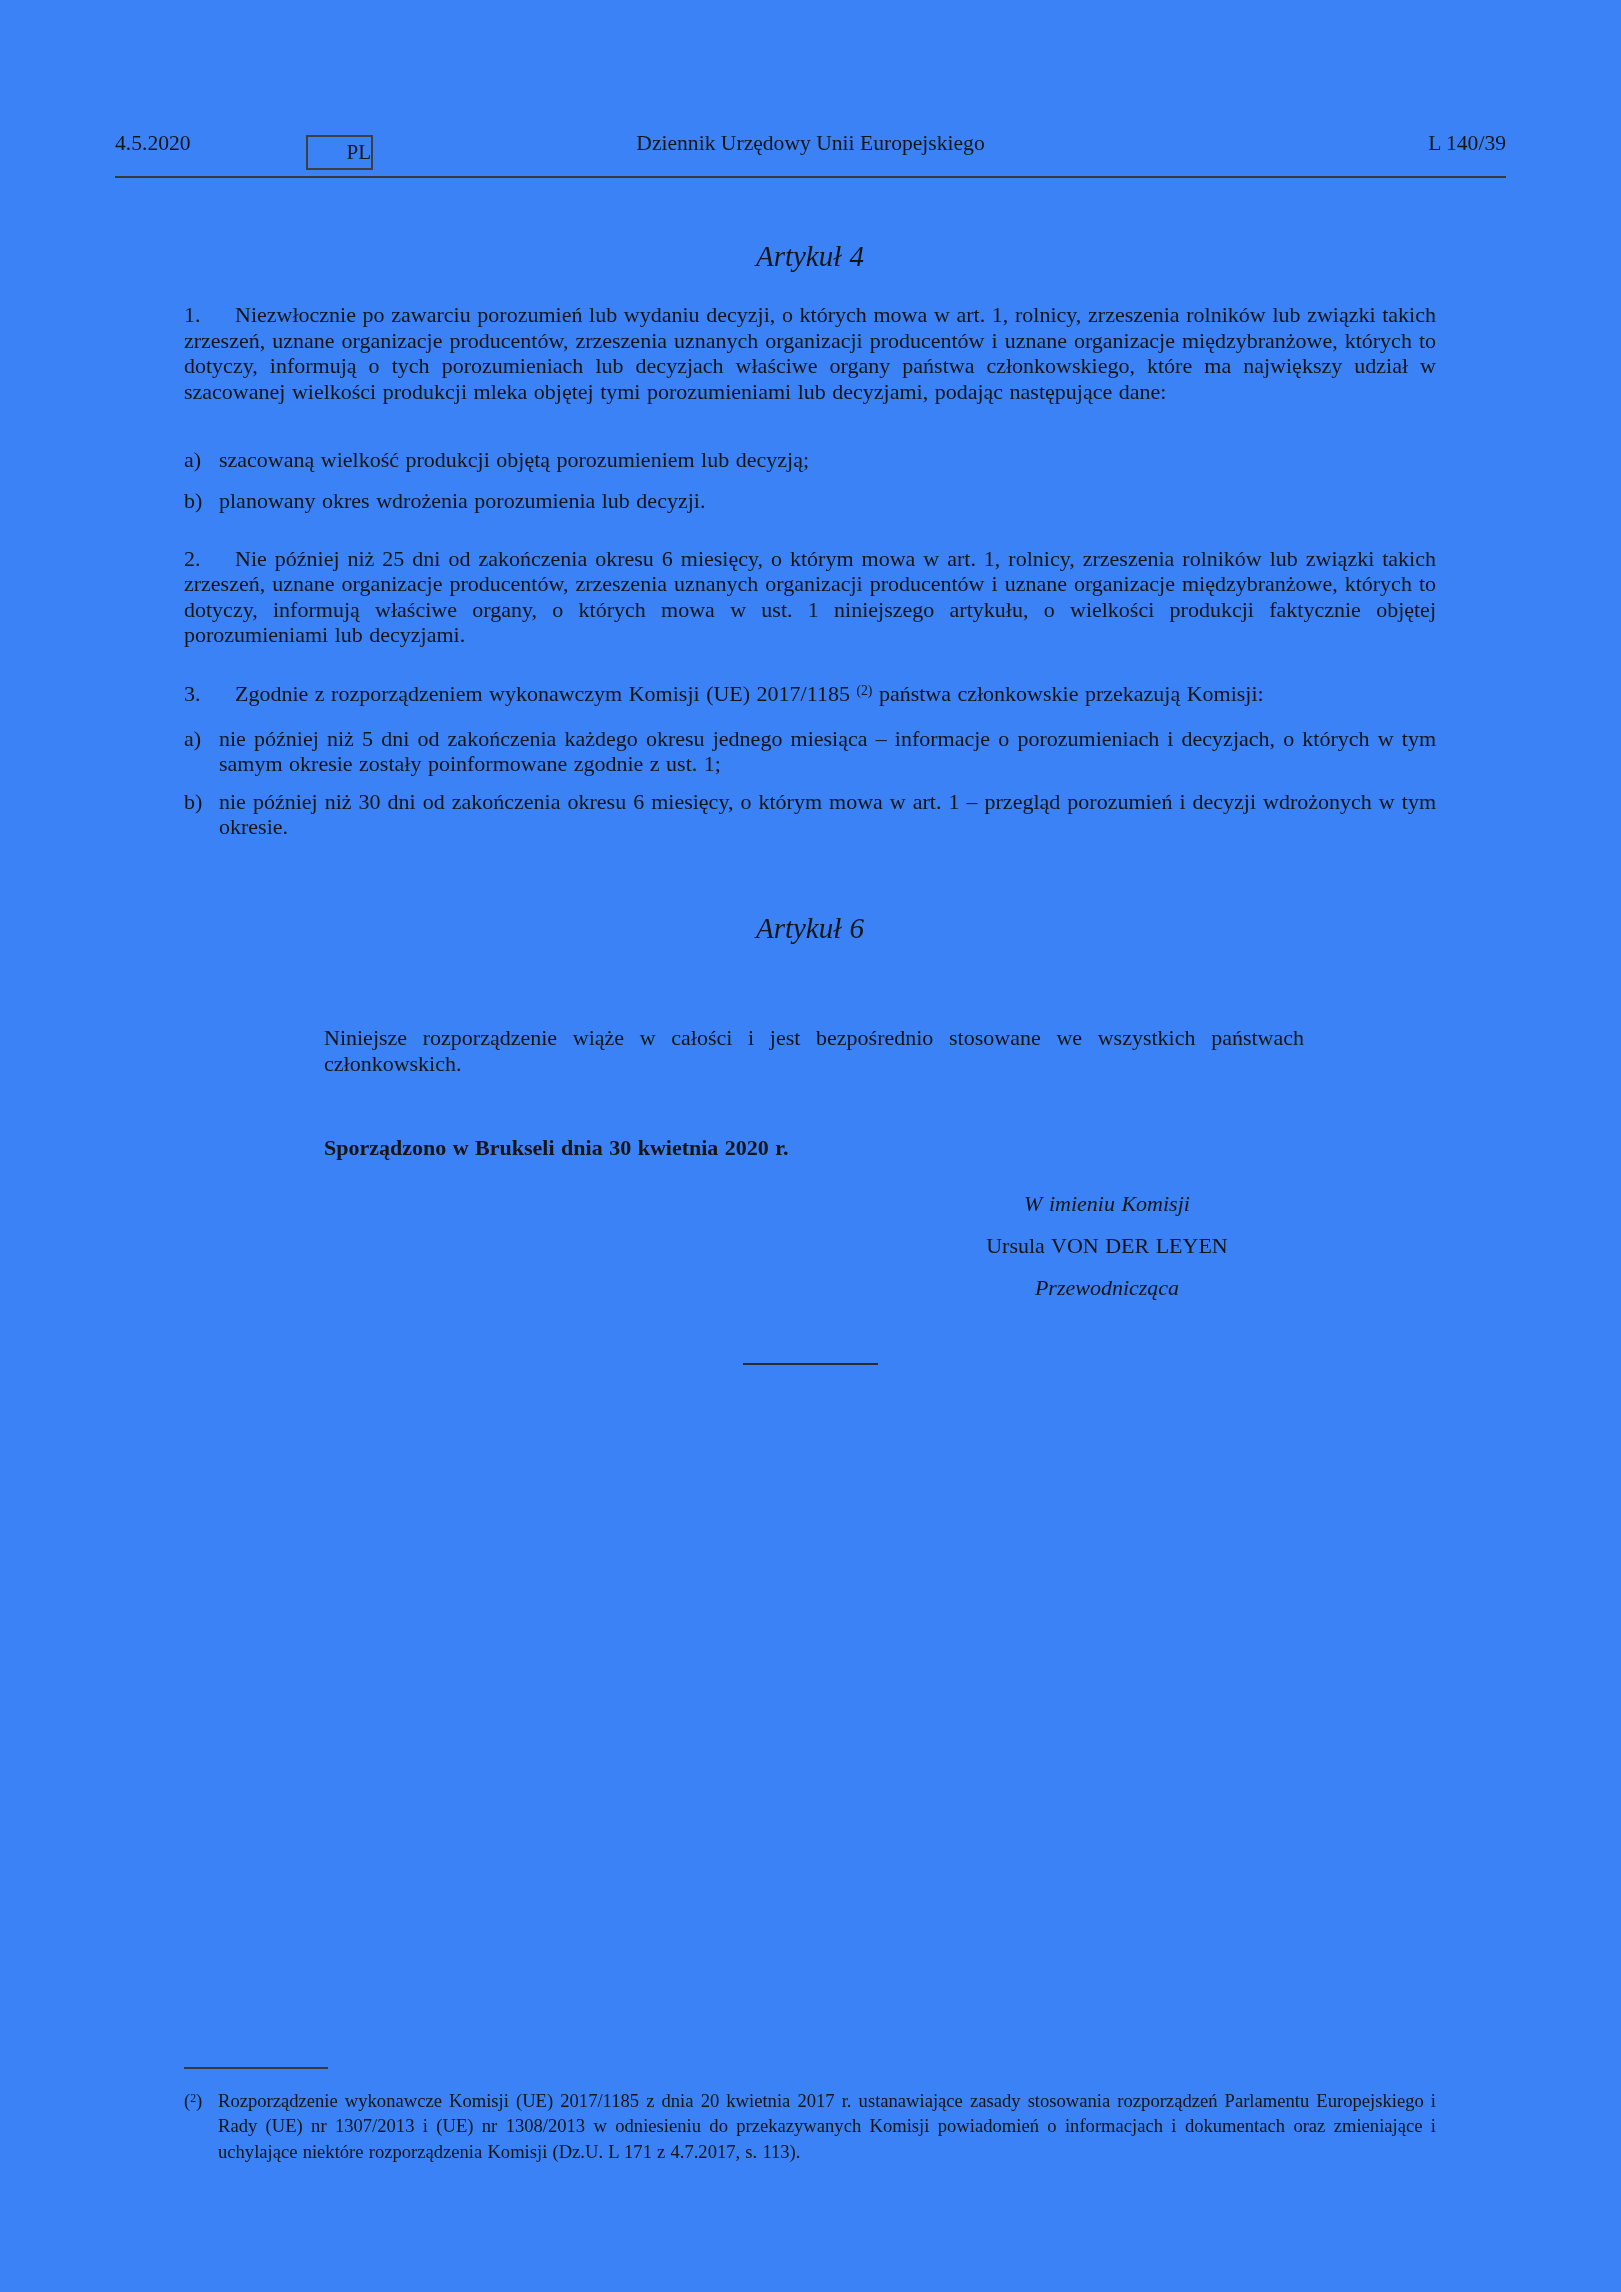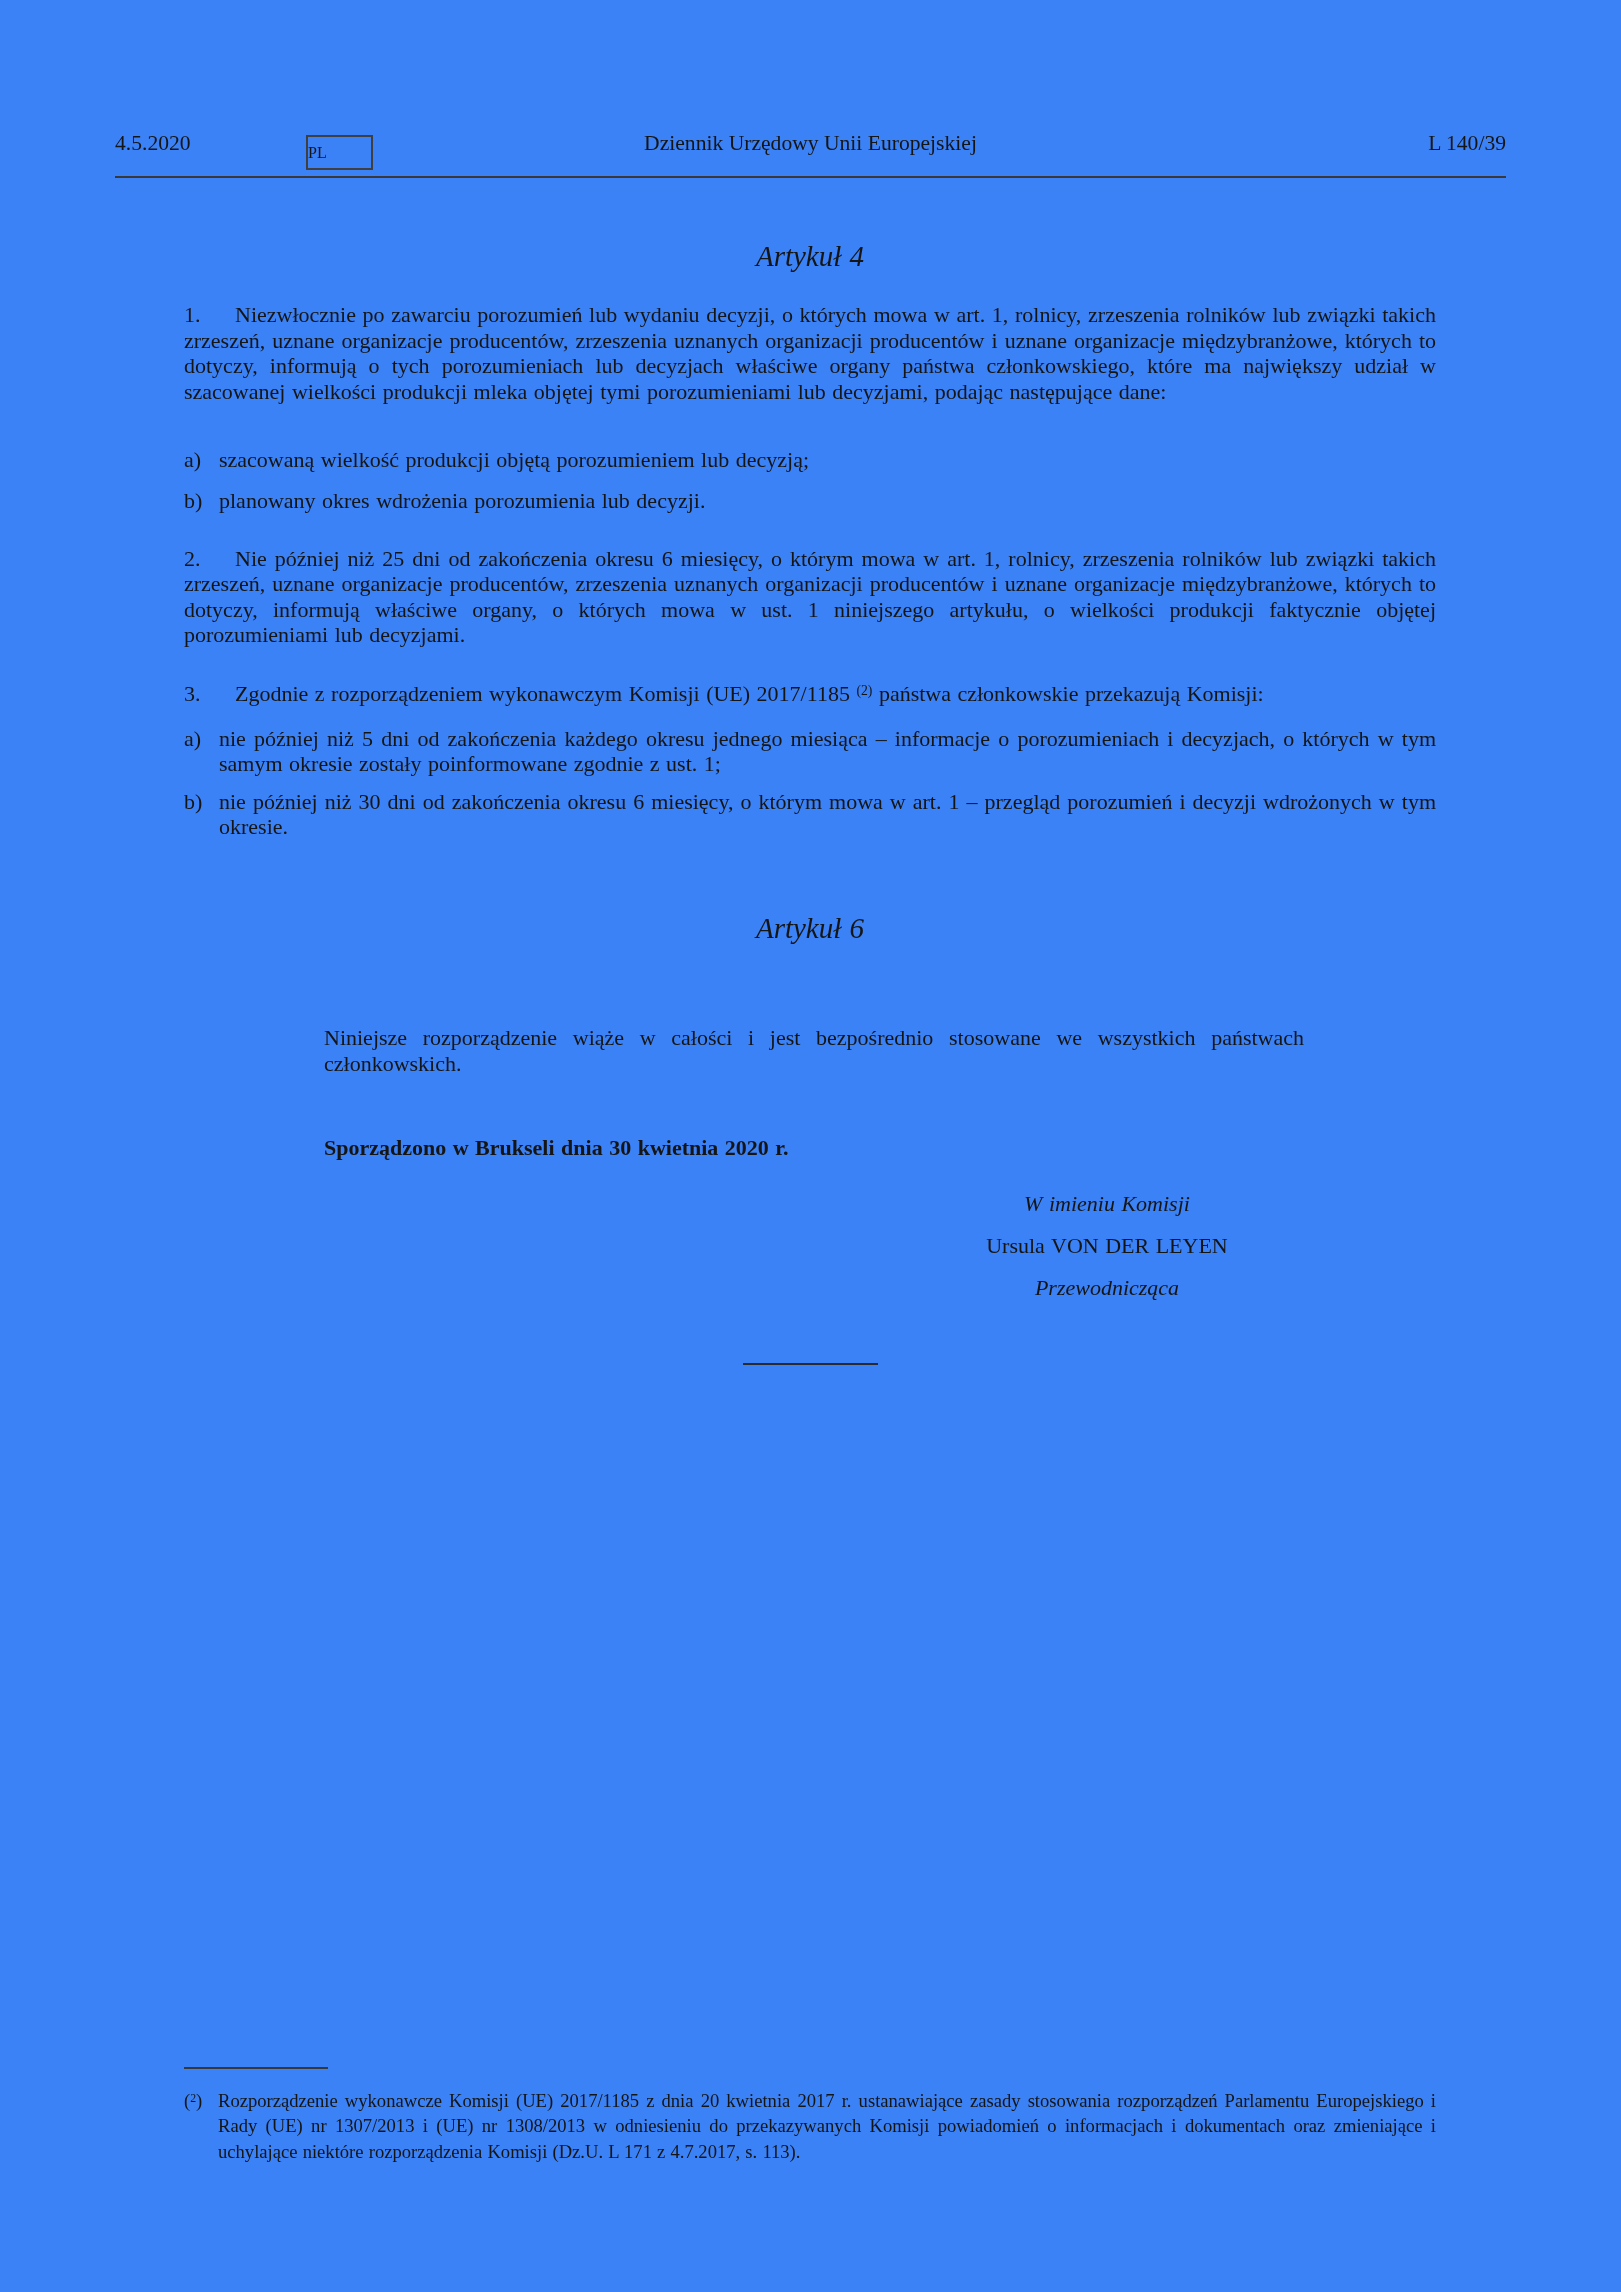--- a/index.html
+++ b/index.html
@@ -19,22 +19,22 @@
     padding-top:129px;
     height:33px;
     font-size:21.6px;
     line-height:29px;
   }
   .hdr-date{position:absolute;left:0;top:129px;}
   .lang-box{
     position:absolute;left:191px;top:135px;
     width:63px;height:31px;
     border:2px solid #3f3f3f;
-    display:flex;align-items:center;justify-content:flex-start;
-    font-size:16px;
+    display:flex;align-items:center;justify-content:flex-end;
+    font-size:21px;
   }
   .hdr-title{position:absolute;left:50%;top:129px;transform:translateX(-50%);white-space:nowrap;}
   .hdr-ref{position:absolute;right:0;top:129px;}
   .hdr-rule{
     margin:13.7px 115px 0 115px;
     border-top:2.9px solid #383838;
     height:0;
   }
   
   .body-block{
@@ -118,21 +118,21 @@
 </head>
 <body>
 
 <div class="page">
 
   <header class="oj-header">
     <span class="hdr-date">4.5.2020</span>
     <span class="lang-box">
       <span>PL</span>
     </span>
-    <span class="hdr-title">Dziennik Urzędowy Unii Europejskiej</span>
+    <span class="hdr-title">Dziennik Urzędowy Unii Europejskiego</span>
     <span class="hdr-ref">L 140/39</span>
   </header>
   <div class="hdr-rule"></div>
 
   <main class="body-block">
 
     <h2 class="art-title">Artykuł 4</h2>
 
     <p class="para p1"><span class="pnum">1.</span><span>Niezwłocznie po zawarciu porozumień lub wydaniu decyzji, o których mowa w art. 1, rolnicy, zrzeszenia rolników lub związki takich zrzeszeń, uznane organizacje producentów, zrzeszenia uznanych organizacji producentów i uznane organizacje międzybranżowe, których to dotyczy, informują o tych porozumieniach lub decyzjach właściwe organy państwa członkowskiego, które ma największy udział w szacowanej wielkości produkcji mleka objętej tymi porozumieniami lub decyzjami, podając następujące dane:</span></p>
 

